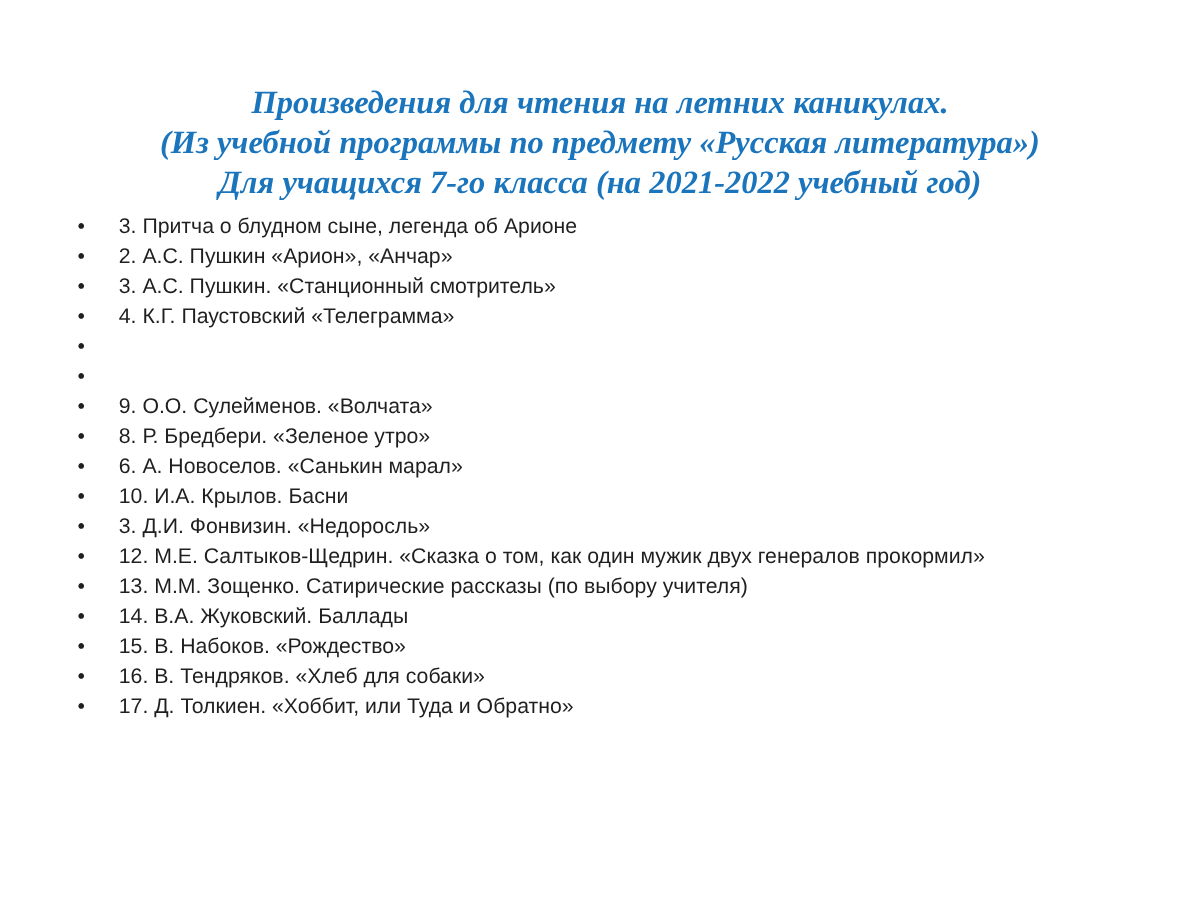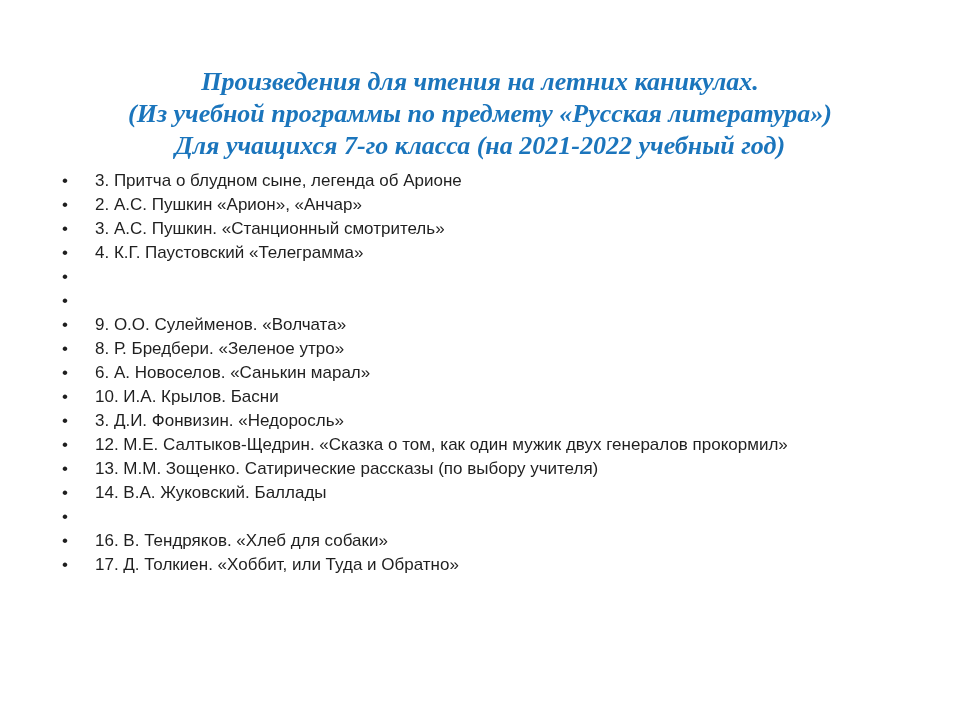--- a/index.html
+++ b/index.html
@@ -110,20 +110,21 @@
       <li>
         <span class="bullet">•</span>
         <span>13. М.М. Зощенко. Сатирические рассказы (по выбору учителя)</span>
       </li>
       <li>
         <span class="bullet">•</span>
         <span>14. В.А. Жуковский. Баллады</span>
       </li>
       <li>
         <span class="bullet">•</span>
+        <span>15. В. Набоков. «Рождество»</span>
       </li>
       <li>
         <span class="bullet">•</span>
         <span>16. В. Тендряков. «Хлеб для собаки»</span>
       </li>
       <li>
         <span class="bullet">•</span>
         <span>17. Д. Толкиен. «Хоббит, или Туда и Обратно»</span>
       </li>
     </ul>

